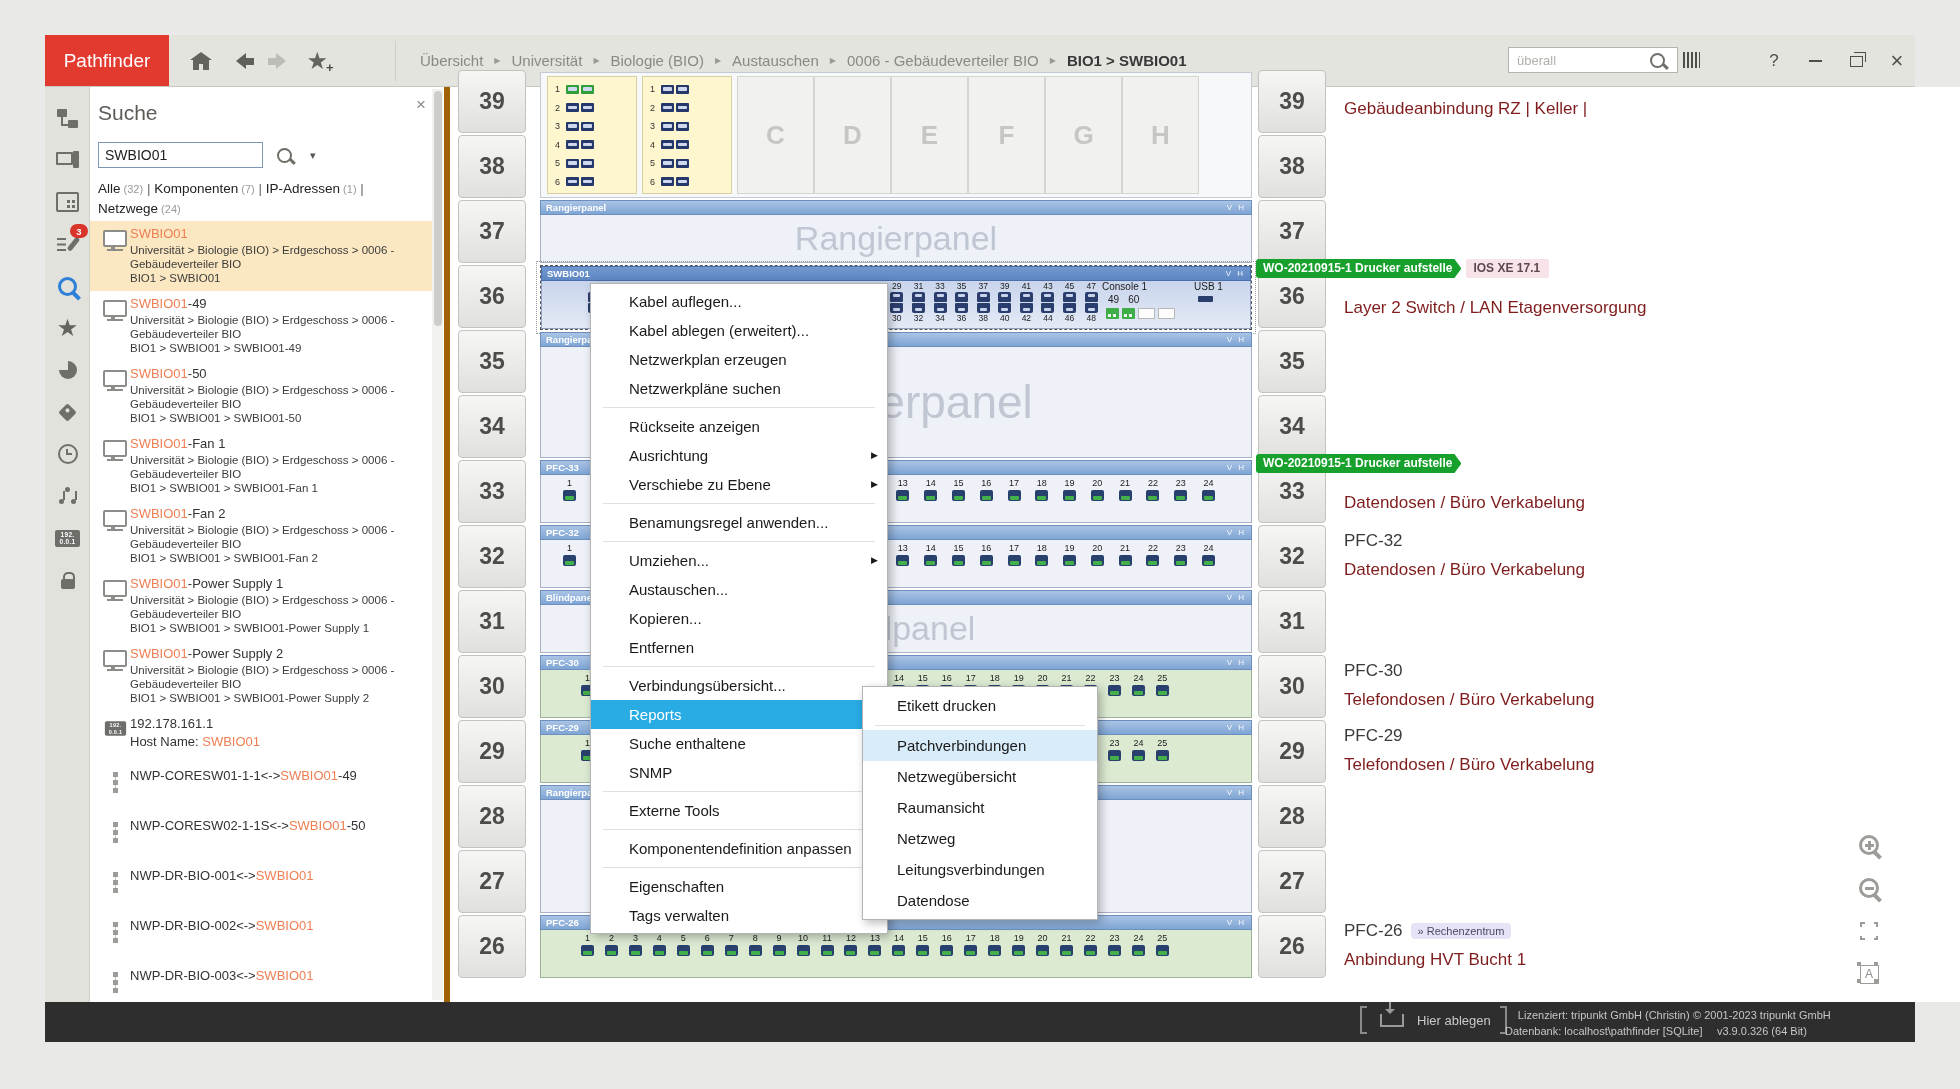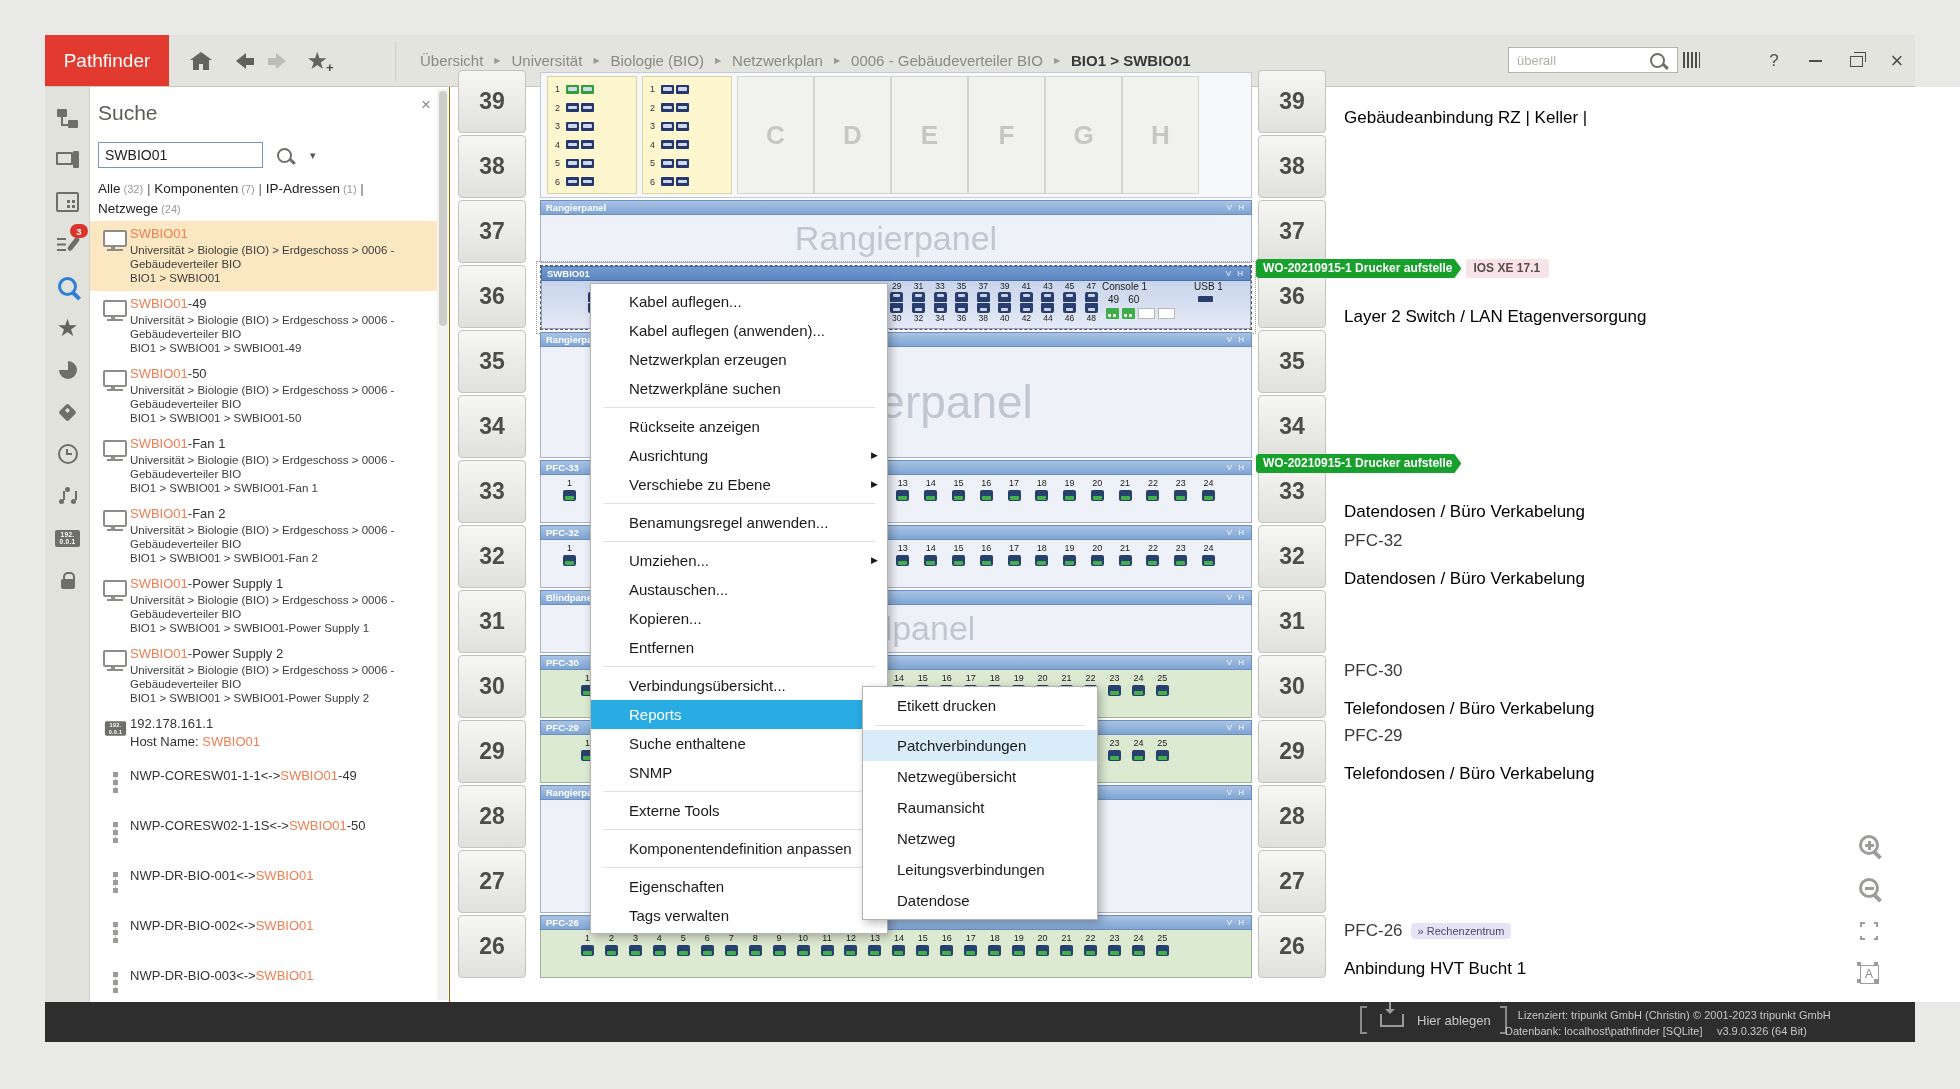--- a/index.html
+++ b/index.html
@@ -69,21 +69,21 @@
   .ic-nodes{width:18px;height:18px;}
   .ic-nodes::before{content:"";position:absolute;left:6.5px;top:0;width:5px;height:5px;background:#6e6e6a;border-radius:50%;box-shadow:-6px 12px 0 #6e6e6a,6px 12px 0 #6e6e6a;}
   .ic-nodes::after{content:"";position:absolute;left:4px;top:4px;width:10px;height:9px;border-left:2px solid #6e6e6a;border-right:2px solid #6e6e6a;}
   .ic-ip-address{width:25px;height:17px;background:#6e6e6a;border-radius:2px;display:flex;flex-direction:column;align-items:center;justify-content:center;}
   .ip-line{font-size:6.5px;color:#fff;line-height:7.5px;font-weight:bold;letter-spacing:.3px;}
   .ic-lock{width:14px;height:10px;background:#6e6e6a;border-radius:2px;margin-top:7px;}
   .ic-lock::before{content:"";position:absolute;left:2px;top:-7px;width:8px;height:8px;border:2.5px solid #6e6e6a;border-bottom:none;border-radius:5px 5px 0 0;}
   .side-badge{position:absolute;right:2px;top:1px;min-width:14px;height:14px;border-radius:8px;background:#d9352b;color:#fff;font-size:9.5px;font-weight:bold;display:flex;align-items:center;justify-content:center;padding:0 2px;}
 
   
-  .searchpanel{position:absolute;left:90px;top:87px;width:360px;height:915px;background:#fff;border-right:1px solid #a16207;box-sizing:border-box;overflow:hidden;}
+  .searchpanel{position:absolute;left:90px;top:87px;width:360px;height:915px;background:#fff;border-right:6px solid #a16207;box-sizing:border-box;overflow:hidden;}
   .panel-close{position:absolute;right:18px;top:8px;cursor:pointer;}
   .sp-title{position:absolute;left:8px;top:14px;font-size:21px;color:#5c5c57;}
   .sp-inputrow{position:absolute;left:8px;top:55px;display:flex;align-items:center;}
   .sp-input{width:165px;height:26px;border:1px solid #7c97b4;font-family:"Liberation Sans",sans-serif;font-size:14px;color:#222;padding:0 6px;box-sizing:border-box;outline:none;}
   .sp-inputrow .mag{margin-left:14px;}
   .caret{margin-left:18px;font-size:11px;color:#555;cursor:pointer;}
   .caret::before{content:"▾";}
   .sp-filters{position:absolute;left:8px;top:92px;width:330px;font-size:13.5px;color:#222;line-height:20px;}
   .flt-label{cursor:pointer;}
   .flt-count{font-size:11px;color:#999;}
@@ -167,21 +167,21 @@
   
   .right-labels{position:absolute;left:0;top:0;width:1464px;height:915px;pointer-events:none;}
   .badge-row{position:absolute;left:805px;display:flex;gap:5px;z-index:5;}
   .badge{font-size:12px;padding:2px 9px 3px 7px;white-space:nowrap;}
   .badge.green{background:#18a02c;color:#fff;font-weight:bold;clip-path:polygon(0 0,calc(100% - 7px) 0,100% 50%,calc(100% - 7px) 100%,0 100%);border-radius:3px 0 0 3px;text-align:center;}
   .badge.pink{background:#f8e4e8;color:#5a4a50;font-weight:bold;border-radius:2px;}
   .badge.purple{background:#e7e3f7;color:#4a4a66;border-radius:4px;font-size:11px;padding:2px 7px;}
   .label-block{position:absolute;left:893px;z-index:4;}
   .label-title-row{display:flex;align-items:center;gap:8px;}
   .label-title{font-size:17px;color:#3a3a38;}
-  .label-desc{font-size:17px;color:#000000;margin-top:18px;}
+  .label-desc{font-size:17px;color:#7f1d1d;margin-top:9px;}
 
   
   .zoomctrl{position:absolute;left:1405px;top:745px;display:flex;flex-direction:column;gap:17px;}
   .zbtn{position:relative;width:26px;height:26px;display:flex;align-items:center;justify-content:center;cursor:pointer;}
   .zc-zoom-in,.zc-zoom-out{width:14px;height:14px;border:3px solid #9c9c98;border-radius:50%;position:relative;}
   .zc-zoom-in::before,.zc-zoom-out::before{content:"";position:absolute;left:2.5px;top:5.5px;width:9px;height:3px;background:#9c9c98;}
   .zc-zoom-in::after{content:"";position:absolute;left:5.5px;top:2.5px;width:3px;height:9px;background:#9c9c98;}
   .zc-handle{position:absolute;width:9px;height:3.5px;background:#9c9c98;transform:rotate(45deg);right:0px;bottom:2px;}
   .zc-fit-view{width:18px;height:18px;position:relative;border:2.5px solid #9c9c98;box-sizing:border-box;}
   .zc-fit-view::after{content:"";position:absolute;inset:-4px;background:linear-gradient(#fff,#fff) center/9px 100% no-repeat,linear-gradient(#fff,#fff) center/100% 9px no-repeat;}
@@ -240,21 +240,21 @@
         <span class="star-plus"></span>
       </div>
     <div class="tb-divider"></div>
     <div class="breadcrumb">
         <span class="bc-item">Übersicht</span>
         <span class="bc-sep">▶</span>
         <span class="bc-item">Universität</span>
         <span class="bc-sep">▶</span>
         <span class="bc-item">Biologie (BIO)</span>
         <span class="bc-sep">▶</span>
-        <span class="bc-item">Netzwerkplan</span>
+        <span class="bc-item">Austauschen</span>
         <span class="bc-sep">▶</span>
         <span class="bc-item">0006 - Gebäudeverteiler BIO</span>
         <span class="bc-sep">▶</span>
         <span class="bc-cur">BIO1 &gt; SWBIO01</span>
       </div>
     <div class="tb-search">
       <input class="tb-search-input" placeholder="überall" style="">
       <span class="mag"></span>
       <span class="barcode"></span>
     </div>
@@ -1404,21 +1404,21 @@
           <span class="zc-fit-view"></span>
         </div>
         <div class="zbtn">
           <span class="zc-label-select">A</span>
         </div>
       </div>
   </div>
 
   <div class="menu ctx" id="ctxmenu">
       <div class="menu-item"><span class="mi-label">Kabel auflegen...</span></div>
-      <div class="menu-item"><span class="mi-label">Kabel auflegen (anwenden)...</span></div>
+      <div class="menu-item"><span class="mi-label">Kabel ablegen (erweitert)...</span></div>
       <div class="menu-item"><span class="mi-label">Netzwerkplan erzeugen</span></div>
       <div class="menu-item"><span class="mi-label">Netzwerkpläne suchen</span></div>
       <div class="menu-sep"></div>
       <div class="menu-item"><span class="mi-label">Rückseite anzeigen</span></div>
       <div class="menu-item"><span class="mi-label">Ausrichtung</span><span class="mi-arrow">▶</span></div>
       <div class="menu-item"><span class="mi-label">Verschiebe zu Ebene</span><span class="mi-arrow">▶</span></div>
       <div class="menu-sep"></div>
       <div class="menu-item"><span class="mi-label">Benamungsregel anwenden...</span></div>
       <div class="menu-sep"></div>
       <div class="menu-item"><span class="mi-label">Umziehen...</span><span class="mi-arrow">▶</span></div>

